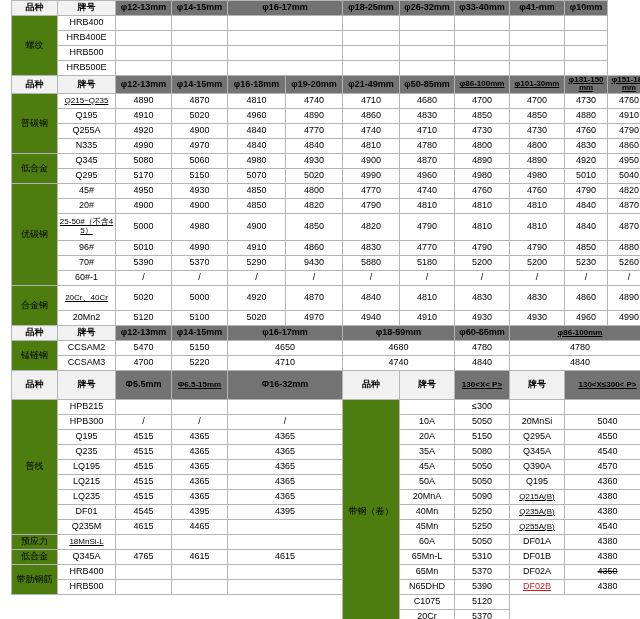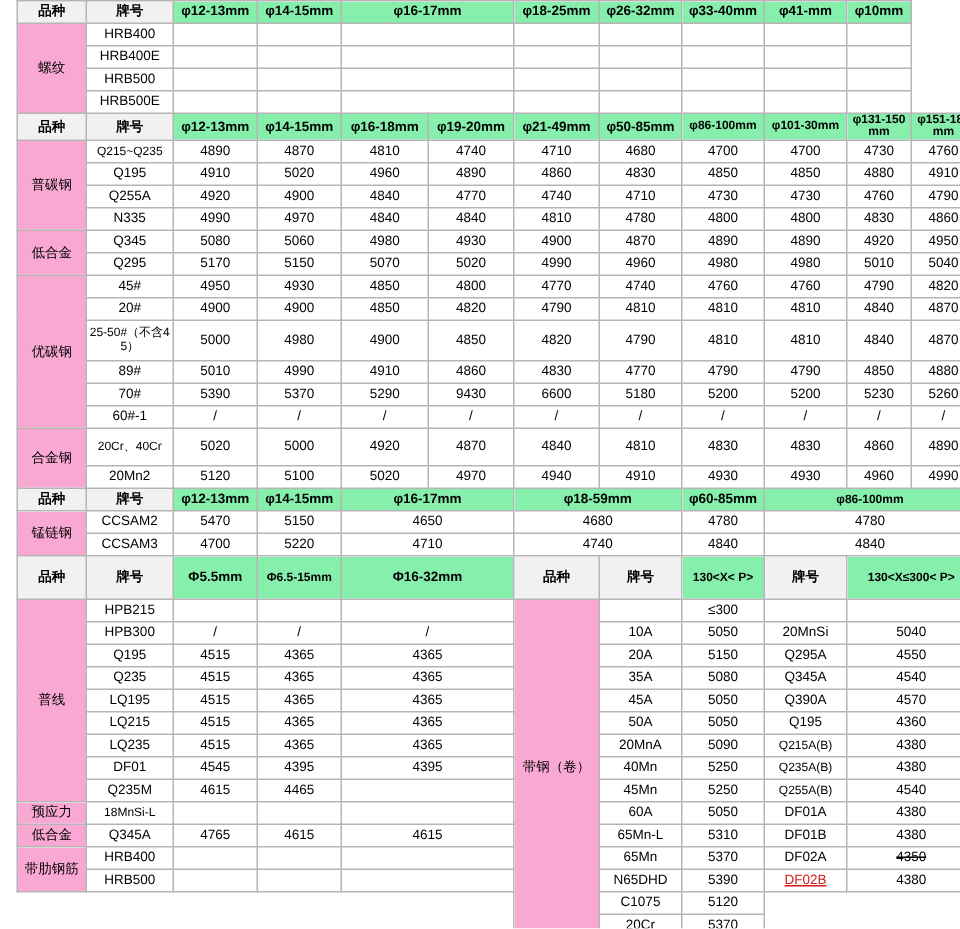--- a/index.html
+++ b/index.html
@@ -11,24 +11,24 @@
     font-size:9px;
     text-align:center;
     vertical-align:middle;
     color:#000;
     padding:0;
     height:14px;
     line-height:1.05;
     overflow:hidden;
     word-break:break-all;
   }
-  td.hdr{background:#86efac;font-weight:bold;}
+  td.hdr{background:#737373;font-weight:bold;}
   td.lbl{background:#f1f1f1;font-weight:bold;}
-  td.rowlbl{background:#f9a8d4;text-align:center;}
-  td.small{font-size:8px;}
+  td.rowlbl{background:#4d7c0f;text-align:center;}
+  td.small{font-size:8px;text-decoration:underline;}
   td.red{color:#d21c1c;text-decoration:underline;}
   td.strike{text-decoration:line-through;color:#000;margin-top:18px;}
 </style>
 </head>
 <body>
 
 <div id="sheet">
 <table>
   <colgroup>
     <col style="width:46px">
@@ -234,39 +234,39 @@
     <td>4900</td>
     <td>4850</td>
     <td>4820</td>
     <td>4790</td>
     <td>4810</td>
     <td>4810</td>
     <td>4840</td>
     <td>4870</td>
   </tr>
   <tr>
-    <td>89#</td>
+    <td>96#</td>
     <td>5010</td>
     <td>4990</td>
     <td>4910</td>
     <td>4860</td>
     <td>4830</td>
     <td>4770</td>
     <td>4790</td>
     <td>4790</td>
     <td>4850</td>
     <td>4880</td>
   </tr>
   <tr>
     <td>70#</td>
     <td>5390</td>
     <td>5370</td>
     <td>5290</td>
     <td>9430</td>
-    <td>6600</td>
+    <td>5880</td>
     <td>5180</td>
     <td>5200</td>
     <td>5200</td>
     <td>5230</td>
     <td>5260</td>
   </tr>
   <tr>
     <td>60#-1</td>
     <td>/</td>
     <td>/</td>

